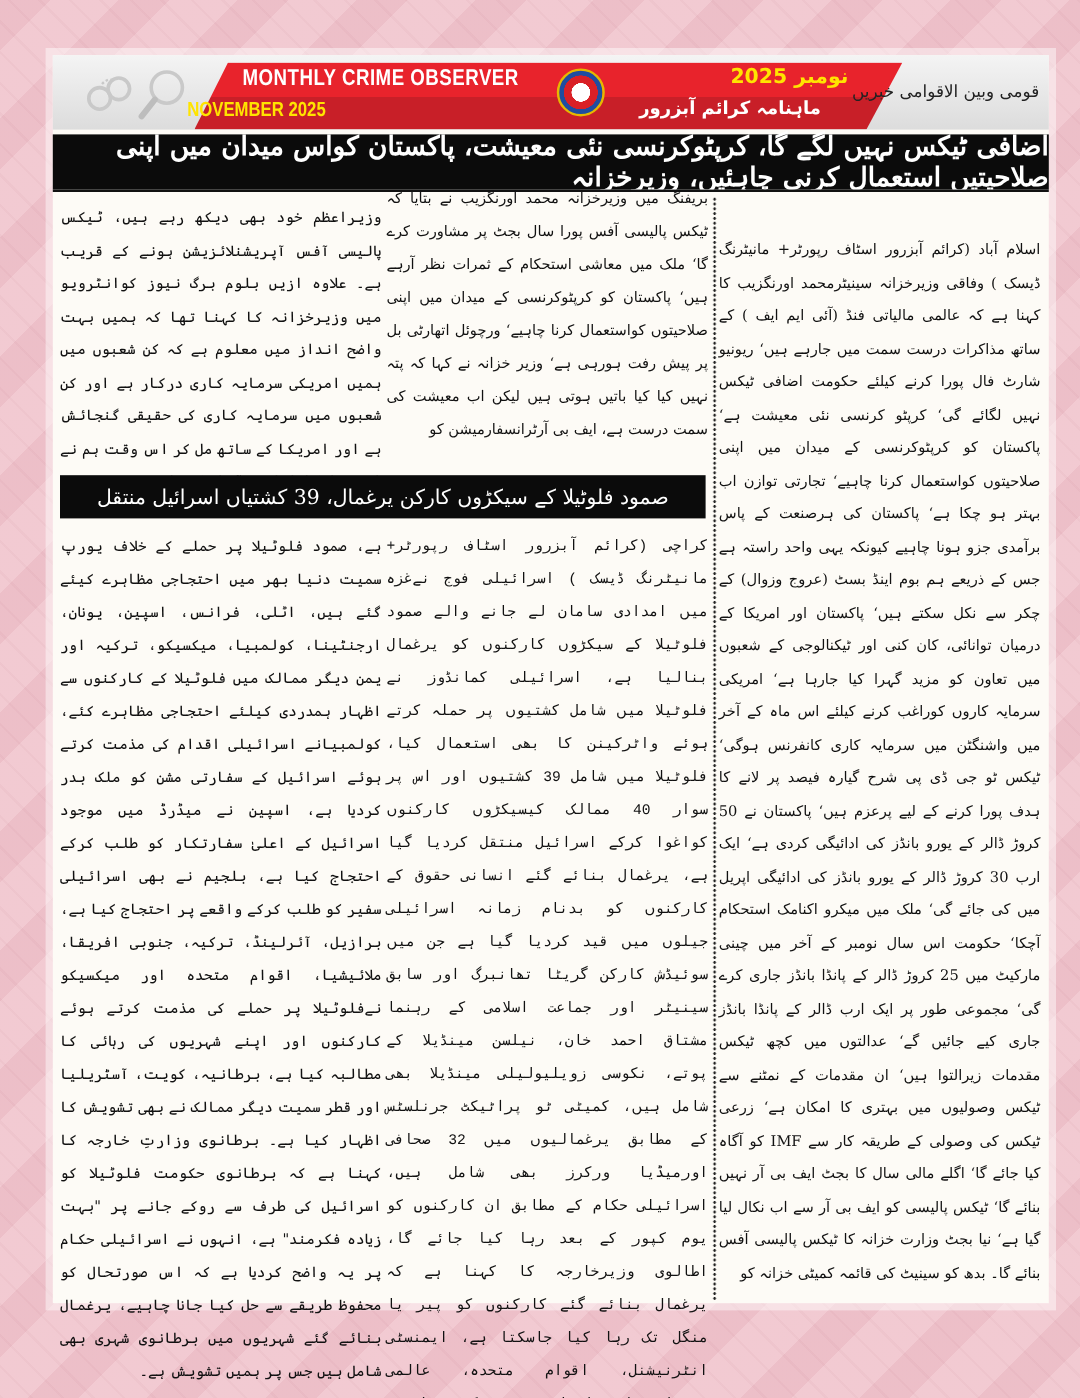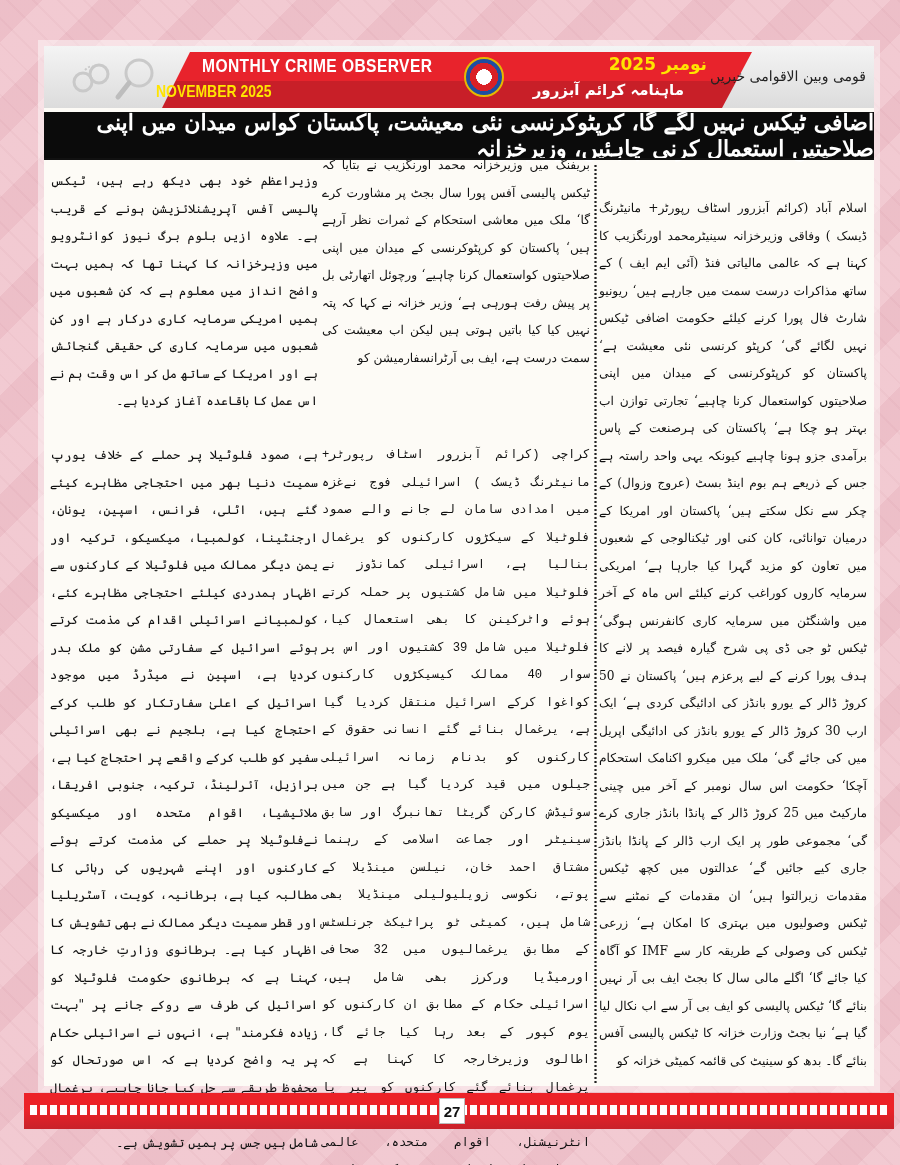--- a/index.html
+++ b/index.html
@@ -150,21 +150,20 @@
     <span>اضافی ٹیکس نہیں لگے گا، کرپٹوکرنسی نئی معیشت، پاکستان کواس میدان میں اپنی صلاحیتیں استعمال کرنی چاہئیں، وزیرخزانہ</span>
   </div>
   <div class="top-rule"></div>
 
   <div class="col col-right">اسلام آباد (کرائم آبزرور اسٹاف رپورٹر+ مانیٹرنگ ڈیسک ) وفاقی وزیرخزانہ سینیٹرمحمد اورنگزیب کا کہنا ہے کہ عالمی مالیاتی فنڈ (آئی ایم ایف ) کے ساتھ مذاکرات درست سمت میں جارہے ہیں‘ ریونیو شارٹ فال پورا کرنے کیلئے حکومت اضافی ٹیکس نہیں لگائے گی‘ کرپٹو کرنسی نئی معیشت ہے‘ پاکستان کو کرپٹوکرنسی کے میدان میں اپنی صلاحیتوں کواستعمال کرنا چاہیے‘ تجارتی توازن اب بہتر ہو چکا ہے‘ پاکستان کی ہرصنعت کے پاس برآمدی جزو ہونا چاہیے کیونکہ یہی واحد راستہ ہے جس کے ذریعے ہم بوم اینڈ بسٹ (عروج وزوال) کے چکر سے نکل سکتے ہیں‘ پاکستان اور امریکا کے درمیان توانائی، کان کنی اور ٹیکنالوجی کے شعبوں میں تعاون کو مزید گہرا کیا جارہا ہے‘ امریکی سرمایہ کاروں کوراغب کرنے کیلئے اس ماہ کے آخر میں واشنگٹن میں سرمایہ کاری کانفرنس ہوگی‘ ٹیکس ٹو جی ڈی پی شرح گیارہ فیصد پر لانے کا ہدف پورا کرنے کے لیے پرعزم ہیں‘ پاکستان نے 50 کروڑ ڈالر کے یورو بانڈز کی ادائیگی کردی ہے‘ ایک ارب 30 کروڑ ڈالر کے یورو بانڈز کی ادائیگی اپریل میں کی جائے گی‘ ملک میں میکرو اکنامک استحکام آچکا‘ حکومت اس سال نومبر کے آخر میں چینی مارکیٹ میں 25 کروڑ ڈالر کے پانڈا بانڈز جاری کرے گی‘ مجموعی طور پر ایک ارب ڈالر کے پانڈا بانڈز جاری کیے جائیں گے‘ عدالتوں میں کچھ ٹیکس مقدمات زیرالتوا ہیں‘ ان مقدمات کے نمٹنے سے ٹیکس وصولیوں میں بہتری کا امکان ہے‘ زرعی ٹیکس کی وصولی کے طریقہ کار سے IMF کو آگاہ کیا جائے گا‘ اگلے مالی سال کا بجٹ ایف بی آر نہیں بنائے گا‘ ٹیکس پالیسی کو ایف بی آر سے اب نکال لیا گیا ہے‘ نیا بجٹ وزارت خزانہ کا ٹیکس پالیسی آفس بنائے گا۔ بدھ کو سینیٹ کی قائمہ کمیٹی خزانہ کو</div>
   <div class="col col-mid-top">بریفنگ میں وزیرخزانہ محمد اورنگزیب نے بتایا کہ ٹیکس پالیسی آفس پورا سال بجٹ پر مشاورت کرے گا‘ ملک میں معاشی استحکام کے ثمرات نظر آرہے ہیں‘ پاکستان کو کرپٹوکرنسی کے میدان میں اپنی صلاحیتوں کواستعمال کرنا چاہیے‘ ورچوئل اتھارٹی بل پر پیش رفت ہورہی ہے‘ وزیر خزانہ نے کہا کہ پتہ نہیں کیا کیا باتیں ہوتی ہیں لیکن اب معیشت کی سمت درست ہے، ایف بی آرٹرانسفارمیشن کو</div>
   <div class="col col-left-top">وزیراعظم خود بھی دیکھ رہے ہیں، ٹیکس پالیسی آفس آپریشنلائزیشن ہونے کے قریب ہے۔ علاوہ ازیں بلوم برگ نیوز کوانٹرویو میں وزیرخزانہ کا کہنا تھا کہ ہمیں بہت واضح انداز میں معلوم ہے کہ کن شعبوں میں ہمیں امریکی سرمایہ کاری درکار ہے اور کن شعبوں میں سرمایہ کاری کی حقیقی گنجائش ہے اور امریکا کے ساتھ مل کر اس وقت ہم نے اس عمل کا باقاعدہ آغاز کردیا ہے۔</div>
 
   <div class="dotted-v"></div>
 
+  <div class="sub-headline">
+    <span>صمود فلوٹیلا کے سیکڑوں کارکن یرغمال، 39 کشتیاں اسرائیل منتقل</span>
+  </div>
 
   <div class="col col-mid-bot">کراچی (کرائم آبزرور اسٹاف رپورٹر+ مانیٹرنگ ڈیسک ) اسرائیلی فوج نےغزہ میں امدادی سامان لے جانے والے صمود فلوٹیلا کے سیکڑوں کارکنوں کو یرغمال بنالیا ہے، اسرائیلی کمانڈوز نے فلوٹیلا میں شامل کشتیوں پر حملہ کرتے ہوئے واٹرکینن کا بھی استعمال کیا، فلوٹیلا میں شامل 39 کشتیوں اور اس پر سوار 40 ممالک کیسیکڑوں کارکنوں کواغوا کرکے اسرائیل منتقل کردیا گیا ہے، یرغمال بنائے گئے انسانی حقوق کے کارکنوں کو بدنام زمانہ اسرائیلی جیلوں میں قید کردیا گیا ہے جن میں سوئیڈش کارکن گریٹا تھانبرگ اور سابق سینیٹر اور جماعت اسلامی کے رہنما مشتاق احمد خان، نیلسن مینڈیلا کے پوتے، نکوسی زویلیولیلی مینڈیلا بھی شامل ہیں، کمیٹی ٹو پراٹیکٹ جرنلسٹس کے مطابق یرغمالیوں میں 32 صحافی اورمیڈیا ورکرز بھی شامل ہیں، اسرائیلی حکام کے مطابق ان کارکنوں کو یوم کپور کے بعد رہا کیا جائے گا، اطالوی وزیرخارجہ کا کہنا ہے کہ یرغمال بنائے گئے کارکنوں کو پیر یا منگل تک رہا کیا جاسکتا ہے، ایمنسٹی انٹرنیشنل، اقوام متحدہ، عالمی رہنماؤں اور انسانی حقوق کی تنظیموں نے صمود فلوٹیلا پر اسرائیلی حملےاور قافلے کو روکنے کی مذمت کرتے ہوئے اس اقدام کو "غیر قانونی" قرار دیا</div>
   <div class="col col-left-bot">ہے، صمود فلوٹیلا پر حملے کے خلاف یورپ سمیت دنیا بھر میں احتجاجی مظاہرے کیئے گئے ہیں، اٹلی، فرانس، اسپین، یونان، ارجنٹینا، کولمبیا، میکسیکو، ترکیہ اور یمن دیگر ممالک میں فلوٹیلا کے کارکنوں سے اظہار ہمدردی کیلئے احتجاجی مظاہرے کئے، کولمبیانے اسرائیلی اقدام کی مذمت کرتے ہوئے اسرائیل کے سفارتی مشن کو ملک بدر کردیا ہے، اسپین نے میڈرڈ میں موجود اسرائیل کے اعلیٰ سفارتکار کو طلب کرکے احتجاج کیا ہے، بلجیم نے بھی اسرائیلی سفیر کو طلب کرکے واقعے پر احتجاج کیا ہے، برازیل، آئرلینڈ، ترکیہ، جنوبی افریقا، ملائیشیا، اقوام متحدہ اور میکسیکو نےفلوٹیلا پر حملے کی مذمت کرتے ہوئے کارکنوں اور اپنے شہریوں کی رہائی کا مطالبہ کیا ہے، برطانیہ، کویت، آسٹریلیا اور قطر سمیت دیگر ممالک نے بھی تشویش کا اظہار کیا ہے۔ برطانوی وزارتِ خارجہ کا کہنا ہے کہ برطانوی حکومت فلوٹیلا کو اسرائیل کی طرف سے روکے جانے پر "بہت زیادہ فکرمند" ہے، انہوں نے اسرائیلی حکام پر یہ واضح کردیا ہے کہ اس صورتحال کو محفوظ طریقے سے حل کیا جانا چاہیے، یرغمال بنائے گئے شہریوں میں برطانوی شہری بھی شامل ہیں جس پر ہمیں تشویش ہے۔</div>
 
-  <div class="footer">
-    <div class="footer-dashes"></div>
-    <div class="page-num">27</div>
-  </div>
 </div>
 
 </body></html>

